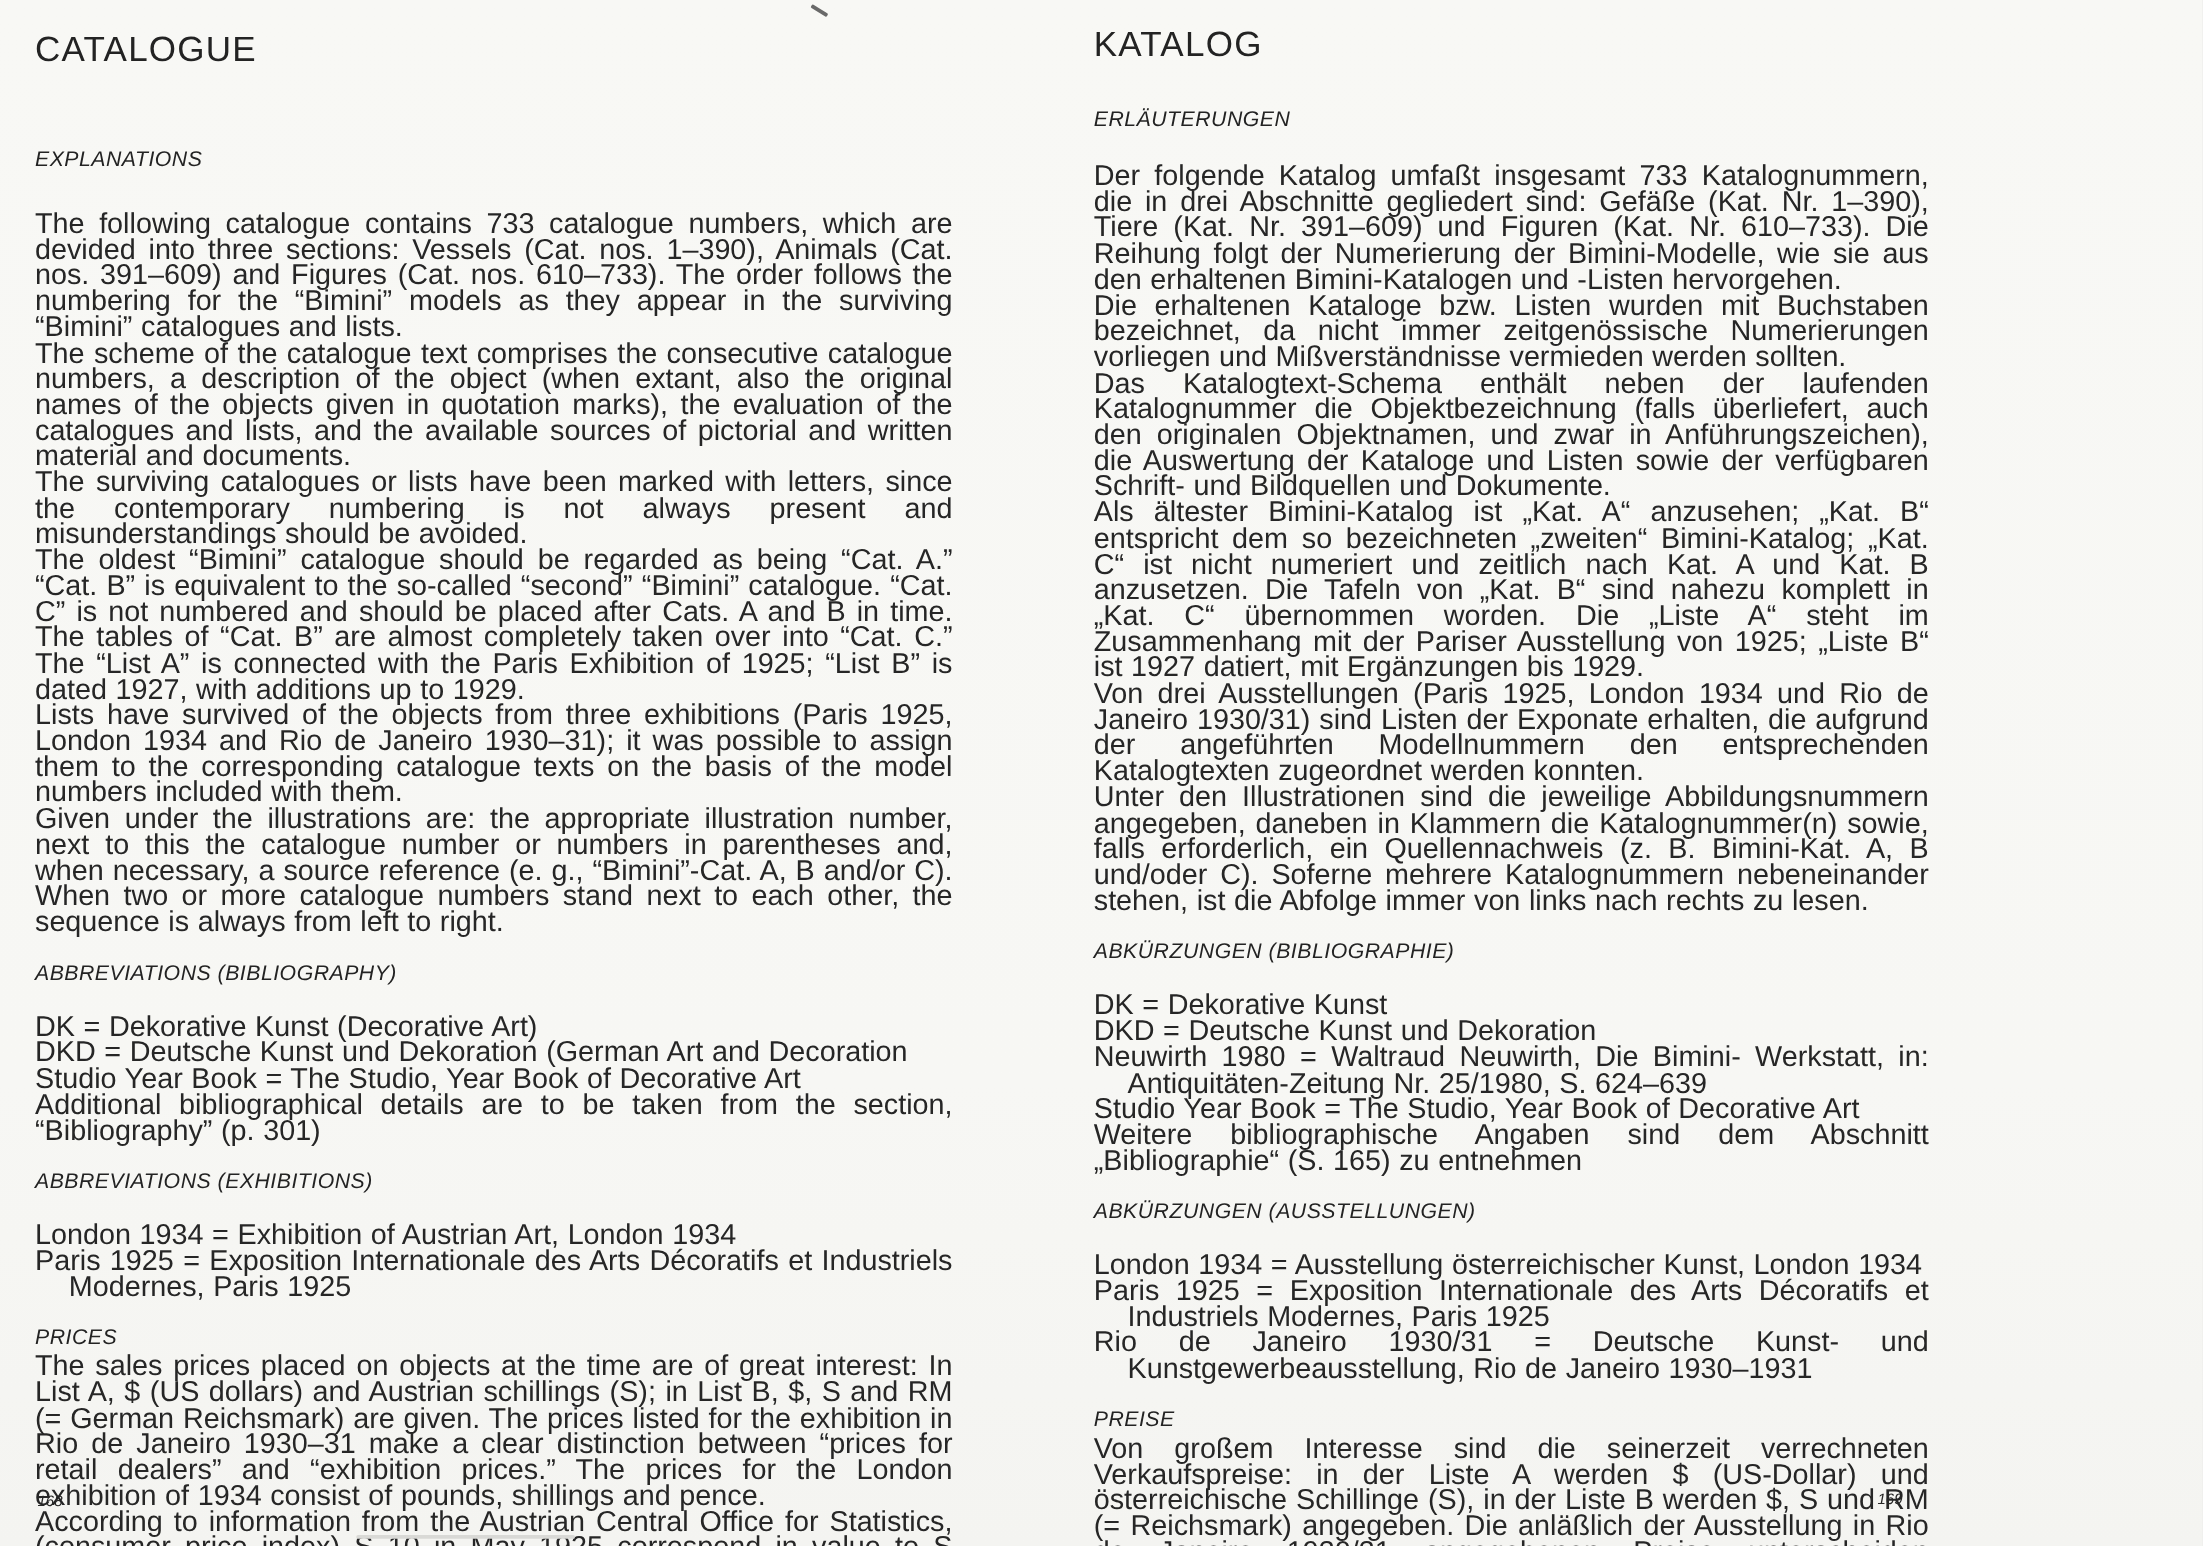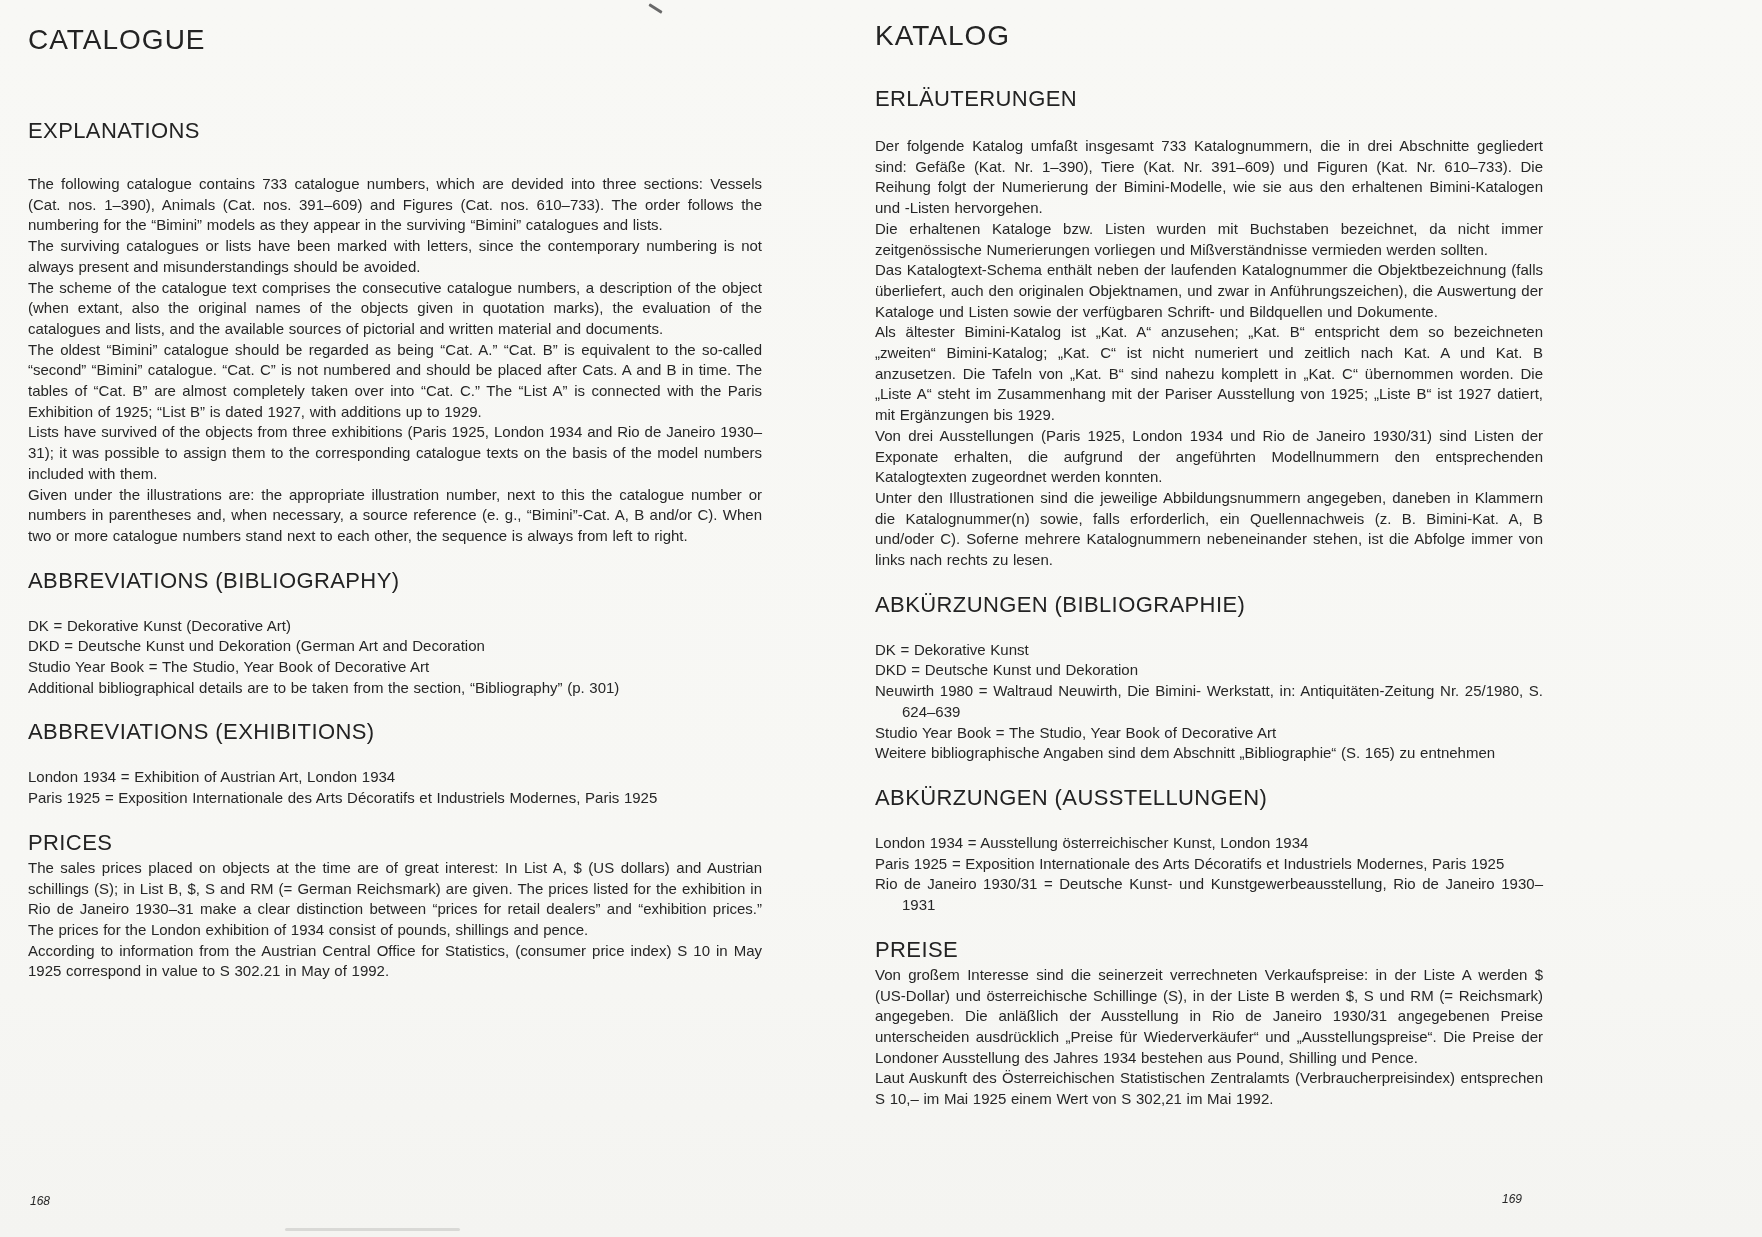--- a/index.html
+++ b/index.html
@@ -23,32 +23,33 @@
     letter-spacing: 1px;
     margin: 0;
     color: #232323;
   }
   .col-left  .page-title { margin-bottom: 62px; }
   .col-right .page-title { margin-bottom: 34px; }
 
   .section { margin-top: 21px; }
   .section.first { margin-top: 0; }
   .h-sec {
-    font-size: 22px;
+    font-size: 17px;
     font-weight: 400;
     letter-spacing: 0.4px;
     margin: 0 0 22px 0;
     color: #232323;
+    font-style: italic;
   }
   .col-left  .section.first .h-sec { margin-bottom: 30px; }
   .col-right .section.first .h-sec { margin-bottom: 24px; }
   .section.tight .h-sec { margin-bottom: 2px; }
 
   .section p {
-    font-size: 15px;
+    font-size: 23px;
     line-height: 20.7px;
     text-align: justify;
     margin: 0;
     word-spacing: 0.5px;
   }
   .entry { padding-left: 27px; text-indent: -27px; }
   .note { margin-top: 21px; }
 
   .page-num {
     position: absolute;
@@ -72,22 +73,22 @@
 <body>
 
 <div class="spread">
 
   <div class="col col-left">
     <h1 class="page-title">CATALOGUE</h1>
 
     <div class="section first">
       <h2 class="h-sec">EXPLANATIONS</h2>
       <p>The following catalogue contains 733 catalogue numbers, which are devided into three sections: Vessels (Cat. nos. 1–390), Animals (Cat. nos. 391–609) and Figures (Cat. nos. 610–733). The order follows the numbering for the “Bimini” models as they appear in the surviving “Bimini” catalogues and lists.</p>
+      <p>The scheme of the catalogue text comprises the consecutive catalogue numbers, a description of the object (when extant, also the original names of the objects given in quotation marks), the evaluation of the catalogues and lists, and the available sources of pictorial and written material and documents.</p>
       <p>The surviving catalogues or lists have been marked with letters, since the contemporary numbering is not always present and misunderstandings should be avoided.</p>
-      <p>The scheme of the catalogue text comprises the consecutive catalogue numbers, a description of the object (when extant, also the original names of the objects given in quotation marks), the evaluation of the catalogues and lists, and the available sources of pictorial and written material and documents.</p>
       <p>The oldest “Bimini” catalogue should be regarded as being “Cat. A.” “Cat. B” is equivalent to the so-called “second” “Bimini” catalogue. “Cat. C” is not numbered and should be placed after Cats. A and B in time. The tables of “Cat. B” are almost completely taken over into “Cat. C.” The “List A” is connected with the Paris Exhibition of 1925; “List B” is dated 1927, with additions up to 1929.</p>
       <p>Lists have survived of the objects from three exhibitions (Paris 1925, London 1934 and Rio de Janeiro 1930–31); it was possible to assign them to the corresponding catalogue texts on the basis of the model numbers included with them.</p>
       <p>Given under the illustrations are: the appropriate illustration number, next to this the catalogue number or numbers in parentheses and, when necessary, a source reference (e. g., “Bimini”-Cat. A, B and/or C). When two or more catalogue numbers stand next to each other, the sequence is always from left to right.</p>
     </div>
 
     <div class="section">
       <h2 class="h-sec">ABBREVIATIONS (BIBLIOGRAPHY)</h2>
       <p class="entry">DK = Dekorative Kunst (Decorative Art)</p>
       <p class="entry">DKD = Deutsche Kunst und Dekoration (German Art and Decoration</p>
       <p class="entry">Studio Year Book = The Studio, Year Book of Decorative Art</p>

